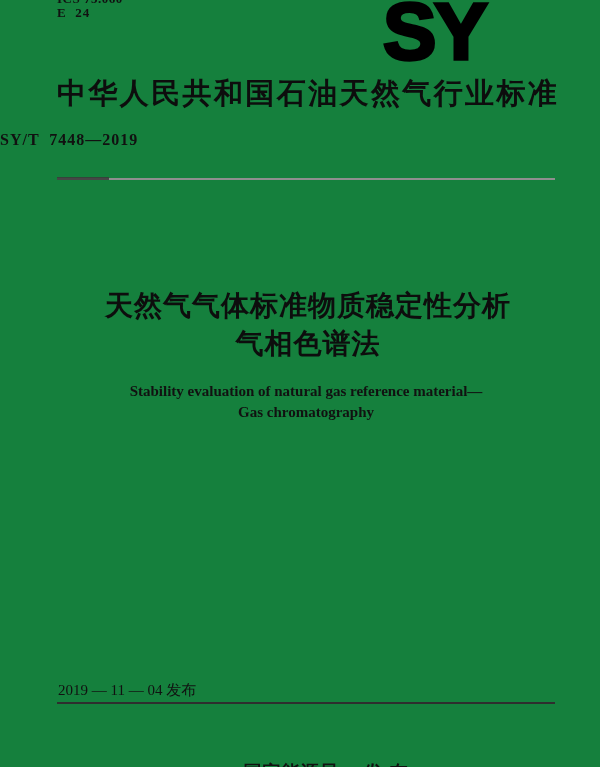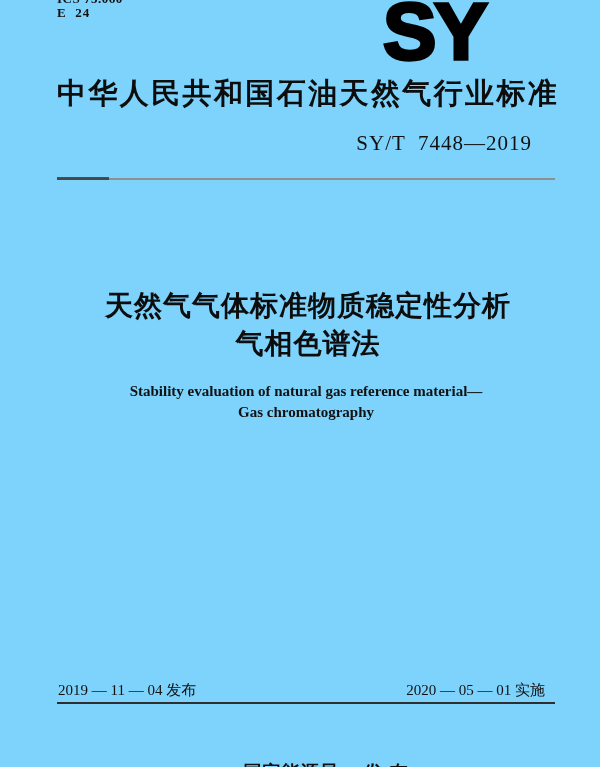--- a/index.html
+++ b/index.html
@@ -1,21 +1,21 @@
 <!DOCTYPE html>
 <html><head>
 <meta charset="utf-8">
 <style>
   html, body { margin: 0; padding: 0; background: #e8e8e8; }
   .page {
     position: relative;
     width: 600px;
     height: 767px;
     margin: 0 auto;
-    background: #7dd3fc;
+    background: #15803d;
     overflow: hidden;
     color: #111111;
     font-family: "Liberation Sans", "DejaVu Sans", sans-serif;
   }
 
   
   .ics {
     position: absolute; left: 57px; top: -9px;
     font-family: "Liberation Serif", serif;
     font-weight: bold; font-size: 13px; letter-spacing: 0.5px;
@@ -41,23 +41,22 @@
   
   .header-title {
     position: absolute; left: 57px; top: 79px; width: 500px;
     display: flex; justify-content: space-between;
     font-weight: bold; font-size: 29px; line-height: 1;
     color: #0d0d0d;
   }
 
   .std-number {
     position: absolute; top: 131px; left: 0; right: 68px;
-    text-align: right;
     font-family: "Liberation Serif", serif;
-    font-weight: normal; font-size: 21px; letter-spacing: 1px;
+    font-weight: bold; font-size: 16px; letter-spacing: 1px;
     white-space: pre;
   }
 
   .rule { position: absolute; left: 57px; width: 498px; height: 2px; }
   .rule-top { top: 178px; background: #8f8f8f; }
   .rule-top .rule-smudge {
     position: absolute; left: 0; top: -1px; width: 52px; height: 3px;
     background: #3a3a3a; opacity: 0.85;
   }
   .rule-bottom { top: 702px; background: #2e2e2e; }
@@ -136,21 +135,20 @@
     <div>气相色谱法</div>
   </div>
 
   <div class="title-en">
     <div>Stability evaluation of natural gas reference material—</div>
     <div>Gas chromatography</div>
   </div>
 
   <div class="date-row">
     <span>2019 — 11 — 04 发布</span>
-    <span>2020 — 05 — 01 实施</span>
   </div>
 
   <div class="rule rule-bottom"></div>
 
   <div class="publisher-row">
     <span>国家能源局</span><span class="release">发 布</span>
   </div>
 
 </div>
 

